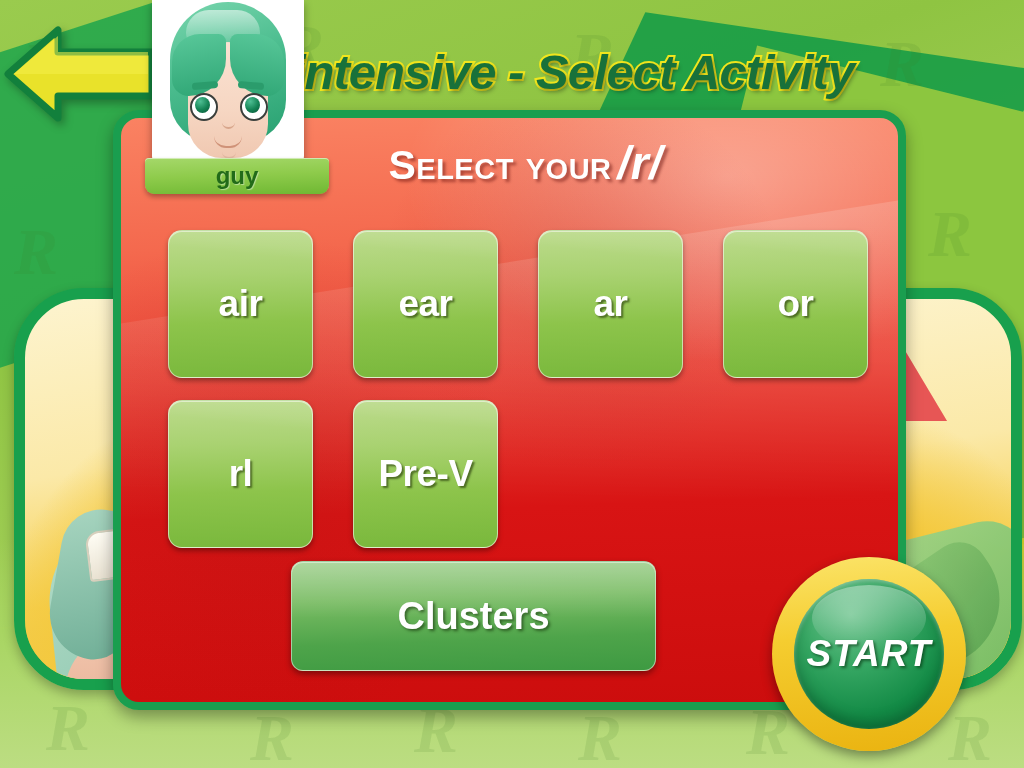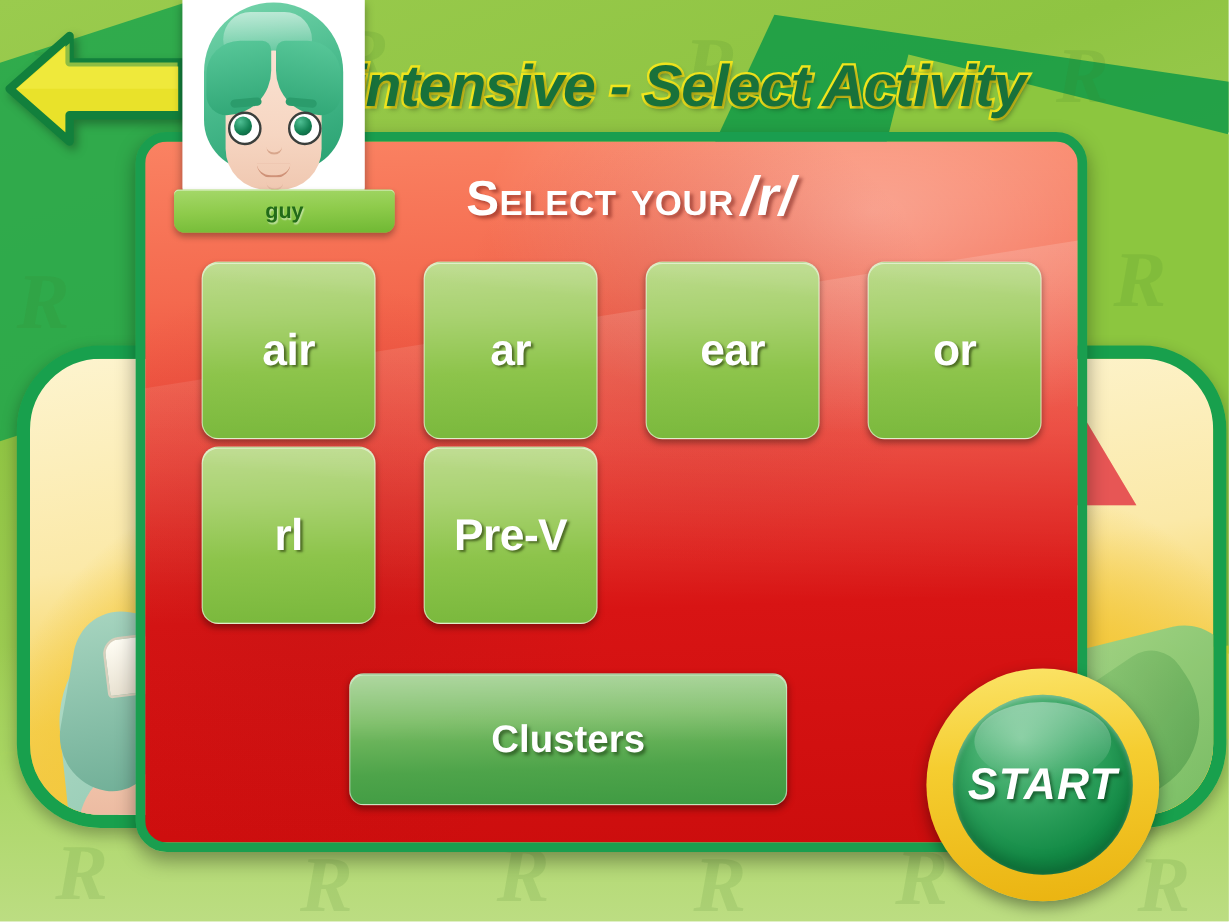--- a/index.html
+++ b/index.html
@@ -270,26 +270,26 @@
   #panel-heading .slashr {
     font-variant: normal;
     font-style: italic;
     font-size: 46px;
     margin-left: 6px;
   }
 
   
   #sound-grid {
     position: absolute;
-    left: 47px; top: 100px;
+    left: 47px; top: 112px;
     width: 700px;
     display: grid;
     grid-template-columns: repeat(4, 145px);
     grid-template-rows: 148px 148px;
-    gap: 6px 40px;
+    gap: 22px 40px;
   }
   .sound-btn {
     position: relative;
     border-radius: 14px;
     border: 1px solid rgba(255,255,255,.55);
     background: linear-gradient(178deg, #bcdb8c 0%, #a9d271 30%, #8dc44b 62%, #79b83c 100%);
     box-shadow: 0 3px 5px rgba(0,0,0,.35), inset 0 1px 0 rgba(255,255,255,.5);
     display: flex;
     align-items: center;
     justify-content: center;
@@ -327,21 +327,21 @@
     cursor: pointer; overflow: hidden;
   }
   #clusters-button::before {
     content: "";
     position: absolute; left: 0; top: 0; width: 100%; height: 52%;
     background: linear-gradient(180deg, rgba(255,255,255,.26), rgba(255,255,255,0));
     pointer-events: none;
   }
   #clusters-label {
     position: relative;
-    font-size: 32px; font-weight: bold; color: #fff;
+    font-size: 38px; font-weight: bold; color: #fff;
     text-shadow: 2px 2px 3px rgba(20,50,10,.6);
   }
 
   
   #avatar-card {
     position: absolute;
     left: 152px; top: 0;
     width: 152px; height: 168px;
     background: #ffffff;
     border-radius: 0 0 12px 12px;
@@ -427,21 +427,21 @@
     position: absolute;
     left: 145px; top: 158px;
     width: 184px; height: 36px;
     border-radius: 4px 4px 9px 9px;
     background: linear-gradient(178deg, #a5d86a 0%, #8ecb4b 48%, #6fb833 100%);
     box-shadow: 0 3px 5px rgba(0,0,0,.3), inset 0 1px 0 rgba(255,255,255,.5);
     display: flex; align-items: center; justify-content: center;
     cursor: pointer;
   }
   #avatar-name {
-    font-size: 18px; font-weight: bold;
+    font-size: 24px; font-weight: bold;
     color: #226b19;
     text-shadow: 1px 1px 1px rgba(255,255,255,.45);
   }
 
   
   #start-button {
     position: absolute;
     left: 772px; top: 557px;
     width: 194px; height: 194px;
     border-radius: 50%;
@@ -540,24 +540,24 @@
 
     <div id="panel-heading">
       <span>Select your</span><span class="slashr">/r/</span>
     </div>
 
     <div id="sound-grid">
       <div class="sound-btn">
         <span class="sound-btn-label">air</span>
       </div>
       <div class="sound-btn">
-        <span class="sound-btn-label">ar</span>
+        <span class="sound-btn-label">ear</span>
       </div>
       <div class="sound-btn">
-        <span class="sound-btn-label">ear</span>
+        <span class="sound-btn-label">ar</span>
       </div>
       <div class="sound-btn">
         <span class="sound-btn-label">or</span>
       </div>
       <div class="sound-btn">
         <span class="sound-btn-label">rl</span>
       </div>
       <div class="sound-btn">
         <span class="sound-btn-label">Pre-V</span>
       </div>

